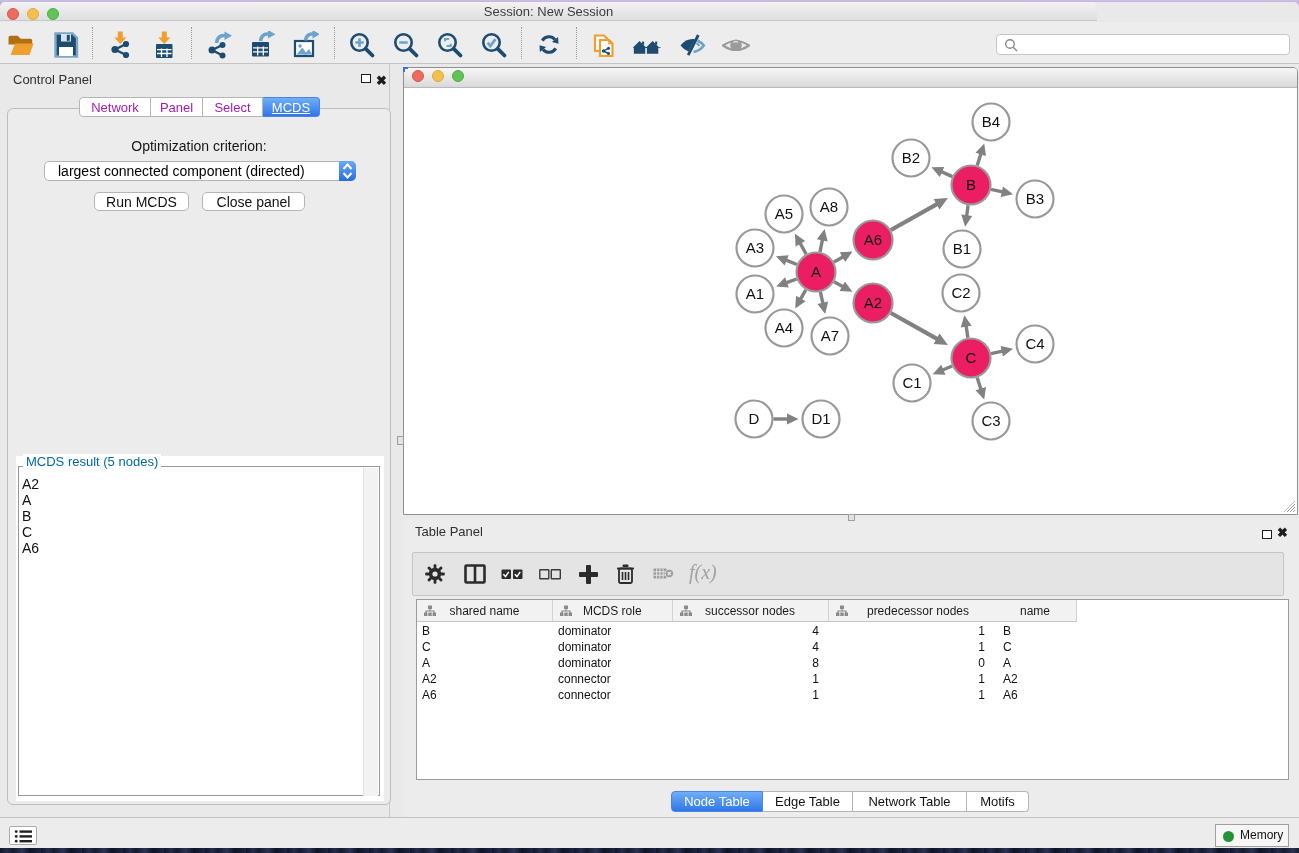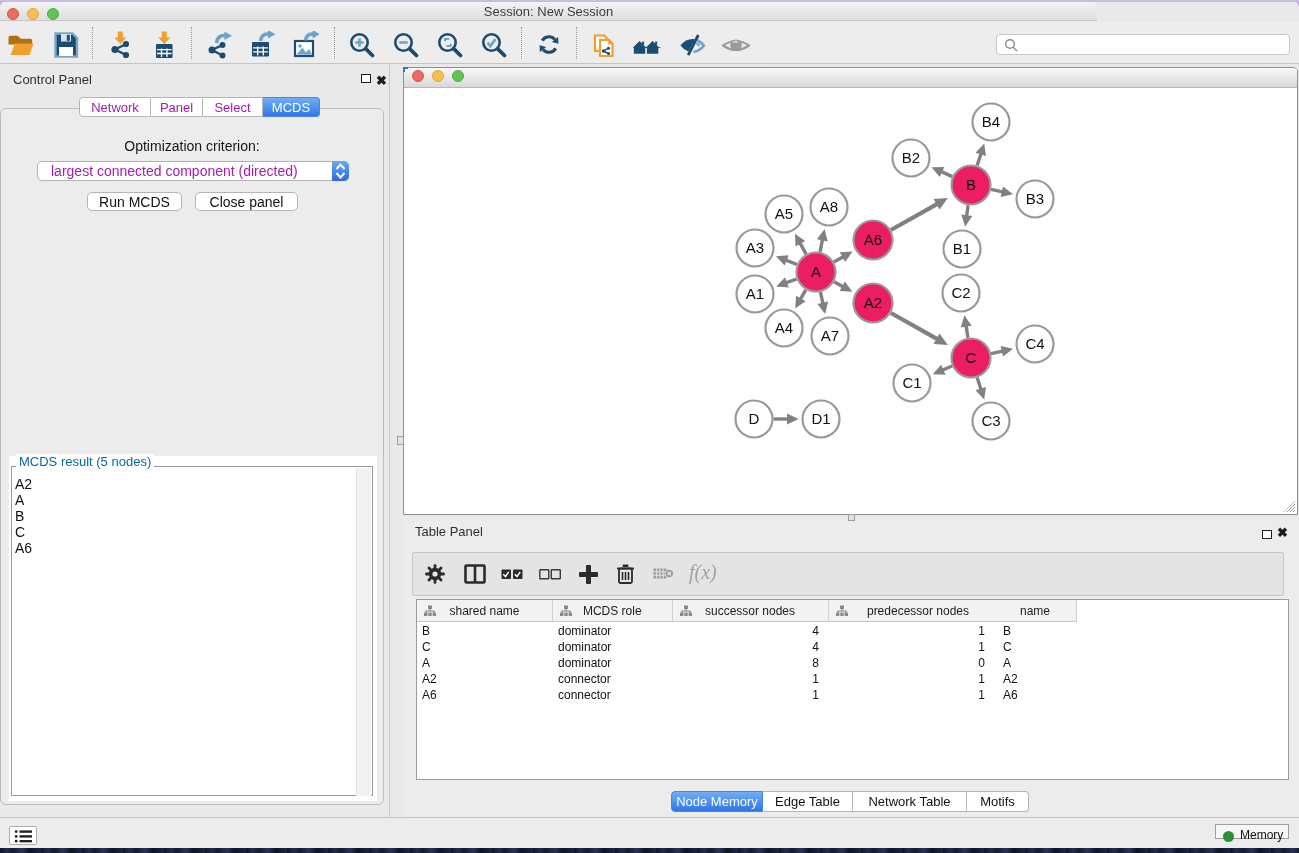--- a/index.html
+++ b/index.html
@@ -39,27 +39,27 @@
   .wicon-sq { position:absolute; width:10px; height:9px; border:1.5px solid #1d1d1d; top:10px; background:#fff; }
   .wicon-x { position:absolute; top:9px; font-size:13px; font-weight:bold; color:#1d1d1d; }
 
   #cp-tabs { position:absolute; left:79px; top:33px; height:20px; z-index:3; display:flex; }
   .cptab { height:20px; background:#fff; border:1px solid #b5b5b5; border-left:none;
     font-size:13px; color:#a21caf; text-align:center; line-height:19px; }
   .cptab.first { border-left:1px solid #b5b5b5; border-radius:4px 0 0 4px; }
   .cptab.last { border-radius:0 4px 4px 0; }
   .cptab.sel { background:linear-gradient(#70aef7,#2f77e8); border-color:#4a84e6; color:#fff; }
 
-  #cp-body { position:absolute; left:0; top:44px; width:384px; height:697px;
+  #cp-body { position:absolute; left:7px; top:44px; width:384px; height:697px;
     background:#ececec; border:1px solid #bdbdbd; border-radius:6px; }
   #cp-body .optlabel { position:absolute; left:0; top:29px; width:100%; text-align:center;
     font-size:14px; color:#161616; }
   #cp-select { position:absolute; left:36px; top:52px; width:312px; height:20px;
     background:#fff; border:1px solid #b3b3b3; border-radius:5px; font-size:14px;
-    color:#a21caf; line-height:19px; padding-left:13px; }
+    color:#000000; line-height:19px; padding-left:13px; }
   #cp-spin { position:absolute; right:-1px; top:-1px; width:17px; height:20px;
     border-radius:0 5px 5px 0; background:linear-gradient(#6ba9f5,#2a6ce0); }
   .btn { position:absolute; top:83px; height:19px; background:#fff;
     border:1px solid #b5b5b5; border-radius:5px; font-size:14px; color:#111;
     text-align:center; line-height:18px; }
   #resultwrap { position:absolute; left:8px; top:347px; width:368px; height:345px;
     background:#fff; }
   #resultbox { position:absolute; left:2px; top:10px; width:362px; height:330px;
     border:1px solid #989898; }
   #resultbox legend { position:absolute; left:4px; top:-13px; background:#fff;
@@ -101,21 +101,21 @@
     font-size:13px; color:#111; text-align:center; line-height:20px; }
   .btab.first { border-left:1px solid #b5b5b5; border-radius:4px 0 0 4px; }
   .btab.last { border-radius:0 4px 4px 0; }
   .btab.sel { background:linear-gradient(#70aef7,#2f77e8); border-color:#4a84e6; color:#fff; }
 
   
   #statusbar { position:absolute; left:0; top:815px; width:1299px; height:31px;
     background:#ececec; border-top:1px solid #c2c2c2; }
   #stlist { position:absolute; left:9px; top:8px; width:28px; height:19px;
     background:#fff; border:1px solid #ababab; border-radius:2px; }
-  #stmem { position:absolute; left:1215px; top:6px; width:74px; height:15px;
+  #stmem { position:absolute; left:1215px; top:6px; width:74px; height:23px;
     background:#f6f6f6; border:1px solid #9f9f9f; font-size:12px; color:#111;
     line-height:21px; }
   #stmem .dot { position:absolute; left:7px; top:6px; width:11px; height:11px;
     border-radius:50%; background:#289134; }
   #stmem .txt { position:absolute; left:24px; }
 </style>
 </head>
 <body>
 <div id="wall-bot"></div>
 <div id="wall-top"></div>
@@ -274,21 +274,21 @@
           <legend>MCDS result (5 nodes)</legend>
           <div id="resultlist">A2<br>A<br>B<br>C<br>A6</div>
           <div id="resultscroll"></div>
         </div>
       </div>
     </div>
     <div id="cp-tabs">
       <div class="cptab first" style="width:72px;">Network</div>
       <div class="cptab" style="width:52px;">Panel</div>
       <div class="cptab" style="width:60px;">Select</div>
-      <div class="cptab sel last" style="width:57px;">MCDS</div>
+      <div class="cptab sel last" style="width:57px;text-decoration:underline;">MCDS</div>
     </div>
   </div>
 
   <div id="netwin">
     <div id="nettitle">
       <div class="tl tl1"></div>
         <div class="tl tl2"></div>
         <div class="tl tl3"></div>
     </div>
     <svg style="position:absolute;right:1px;bottom:1px;" width="12" height="12" viewBox="0 0 12 12">
@@ -501,21 +501,21 @@
         </div>
 <div class="trow" style="left:0;top:87px;width:873px;">
           <div class="tcell" style="left:5px;">A6</div>
           <div class="tcell" style="left:141px;">connector</div>
           <div class="tcell" style="left:255px;width:147px;text-align:right;">1</div>
           <div class="tcell" style="left:411px;width:157px;text-align:right;">1</div>
           <div class="tcell" style="left:586px;">A6</div>
         </div>
       </div>
     <div id="btabs">
-      <div class="btab first sel" style="width:92px;">Node Memory</div>
+      <div class="btab first sel" style="width:92px;">Node Table</div>
       <div class="btab" style="width:90px;">Edge Table</div>
       <div class="btab" style="width:114px;">Network Table</div>
       <div class="btab last" style="width:62px;">Motifs</div>
     </div>
   </div>
 
   <div style="position:absolute;left:397px;top:434px;width:7px;height:9px;background:#e2e2e2;border:1px solid #9f9f9f;z-index:5;"></div>
     <div style="position:absolute;left:848px;top:512px;width:7px;height:7px;background:#e2e2e2;border:1px solid #9f9f9f;z-index:5;"></div>
   <div id="statusbar">
     <div id="stlist">

